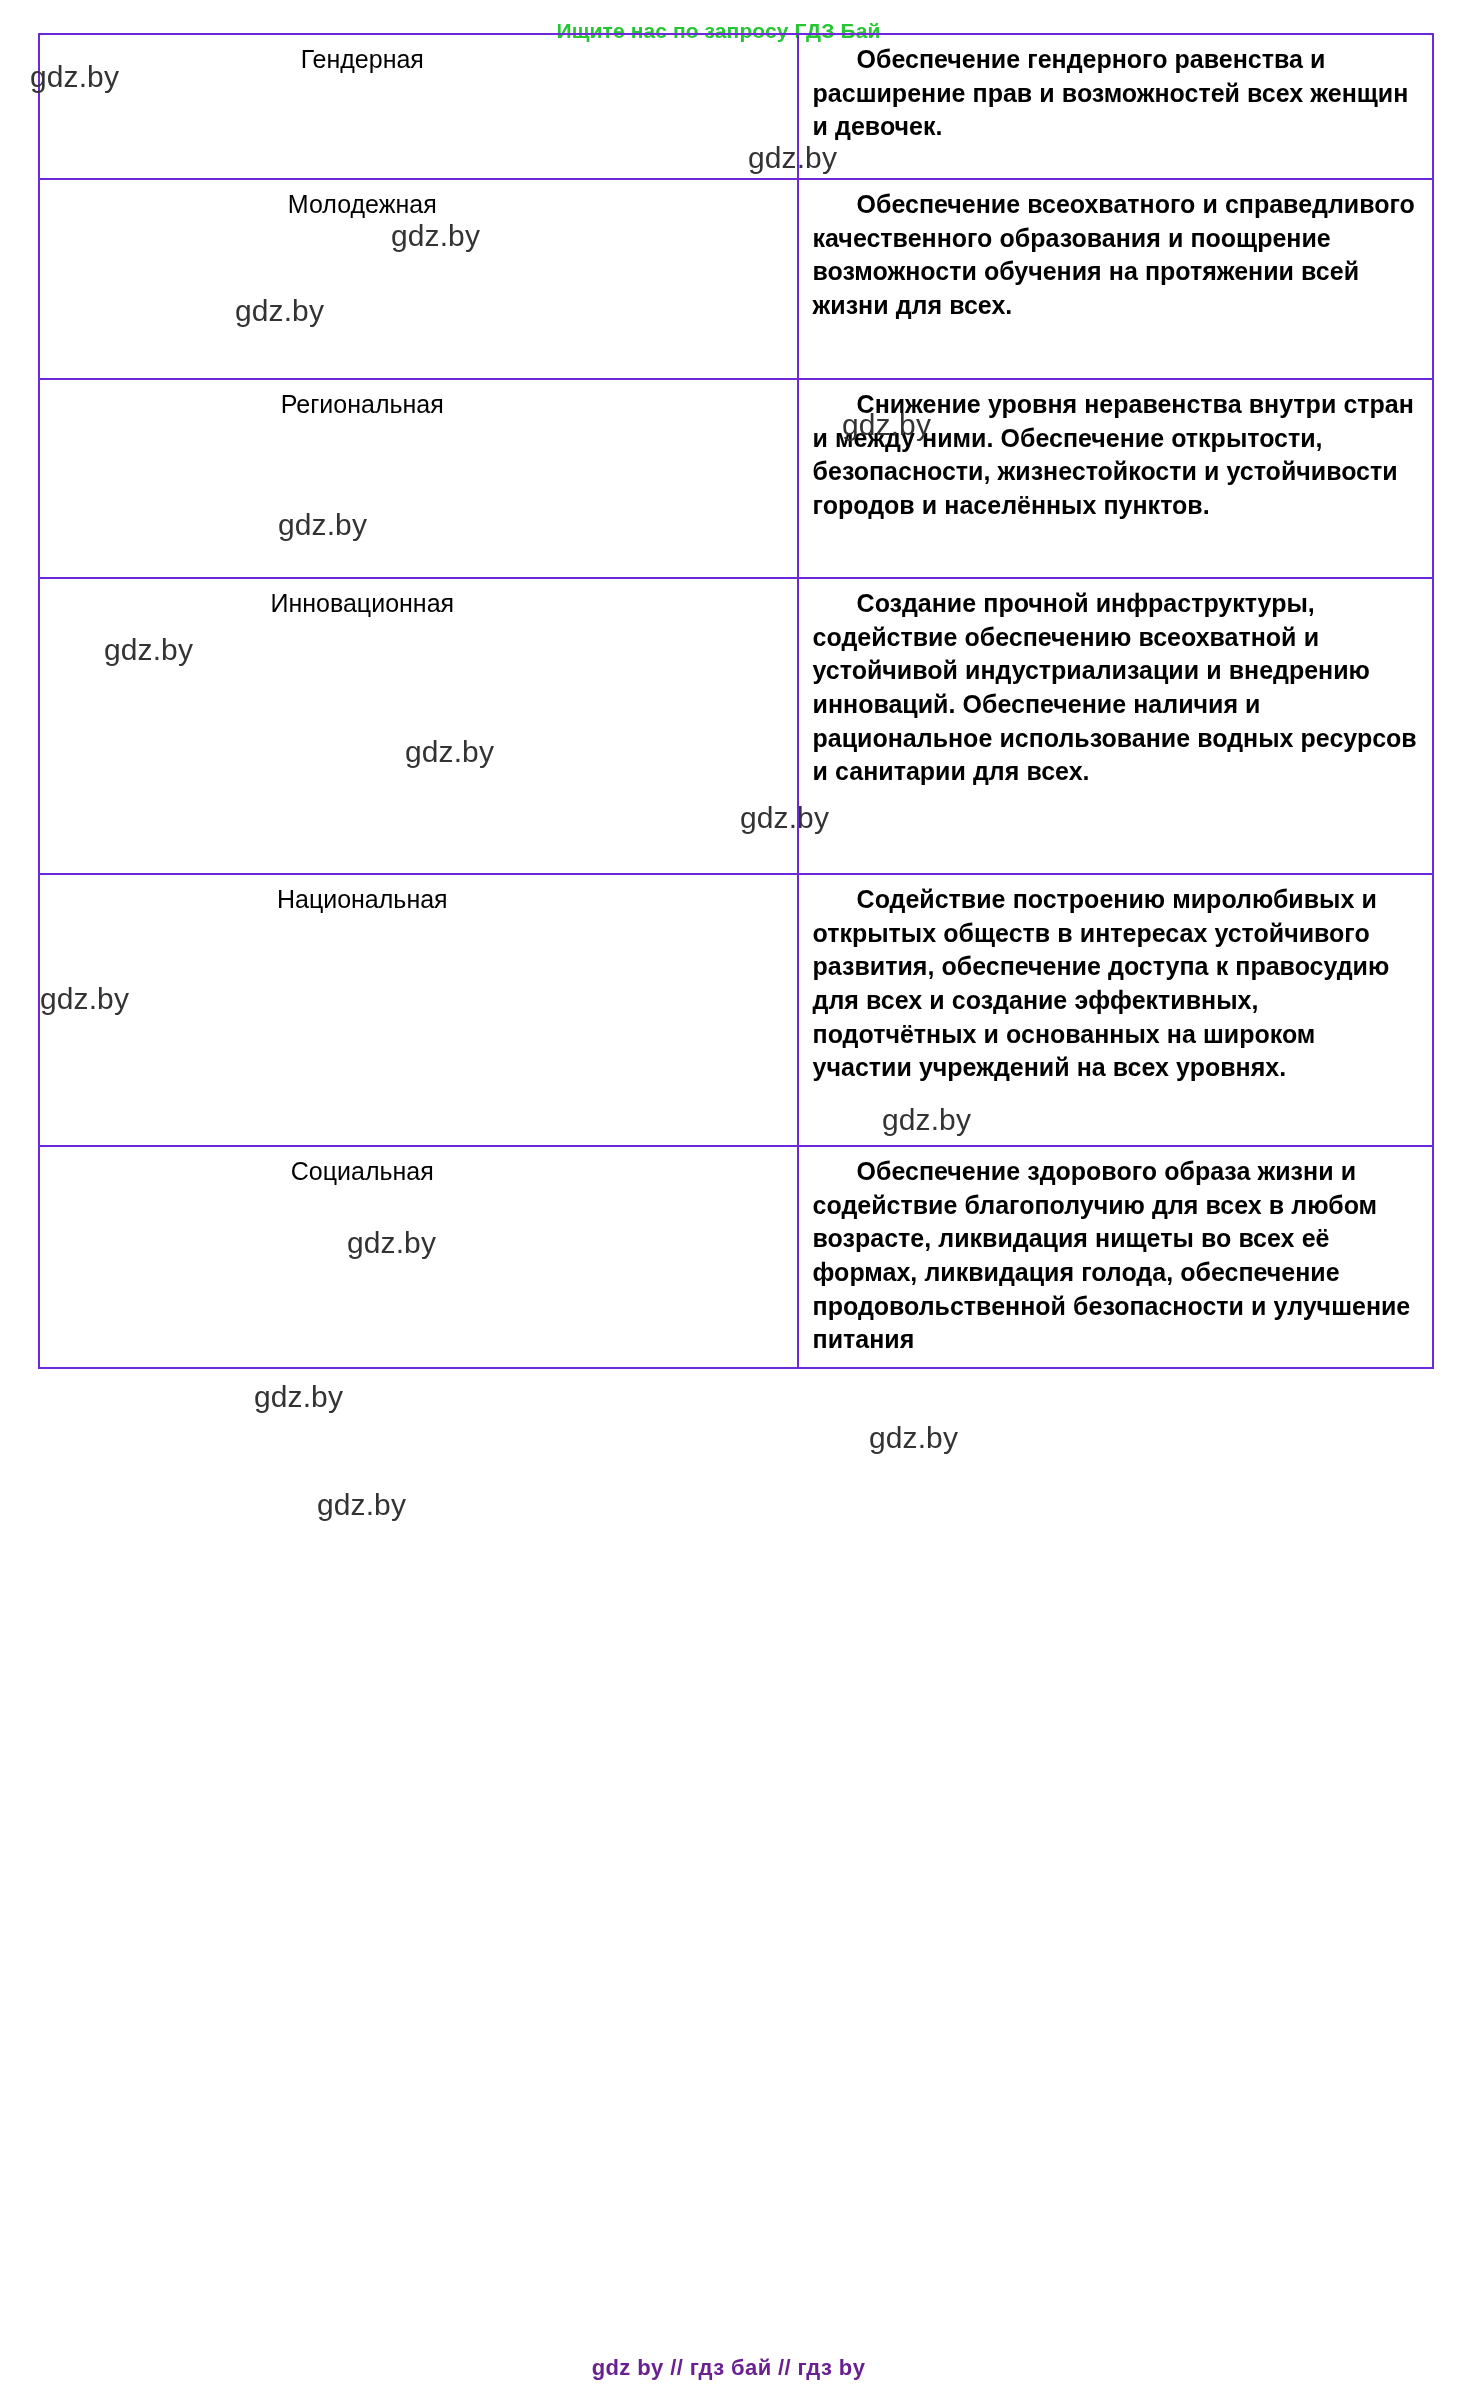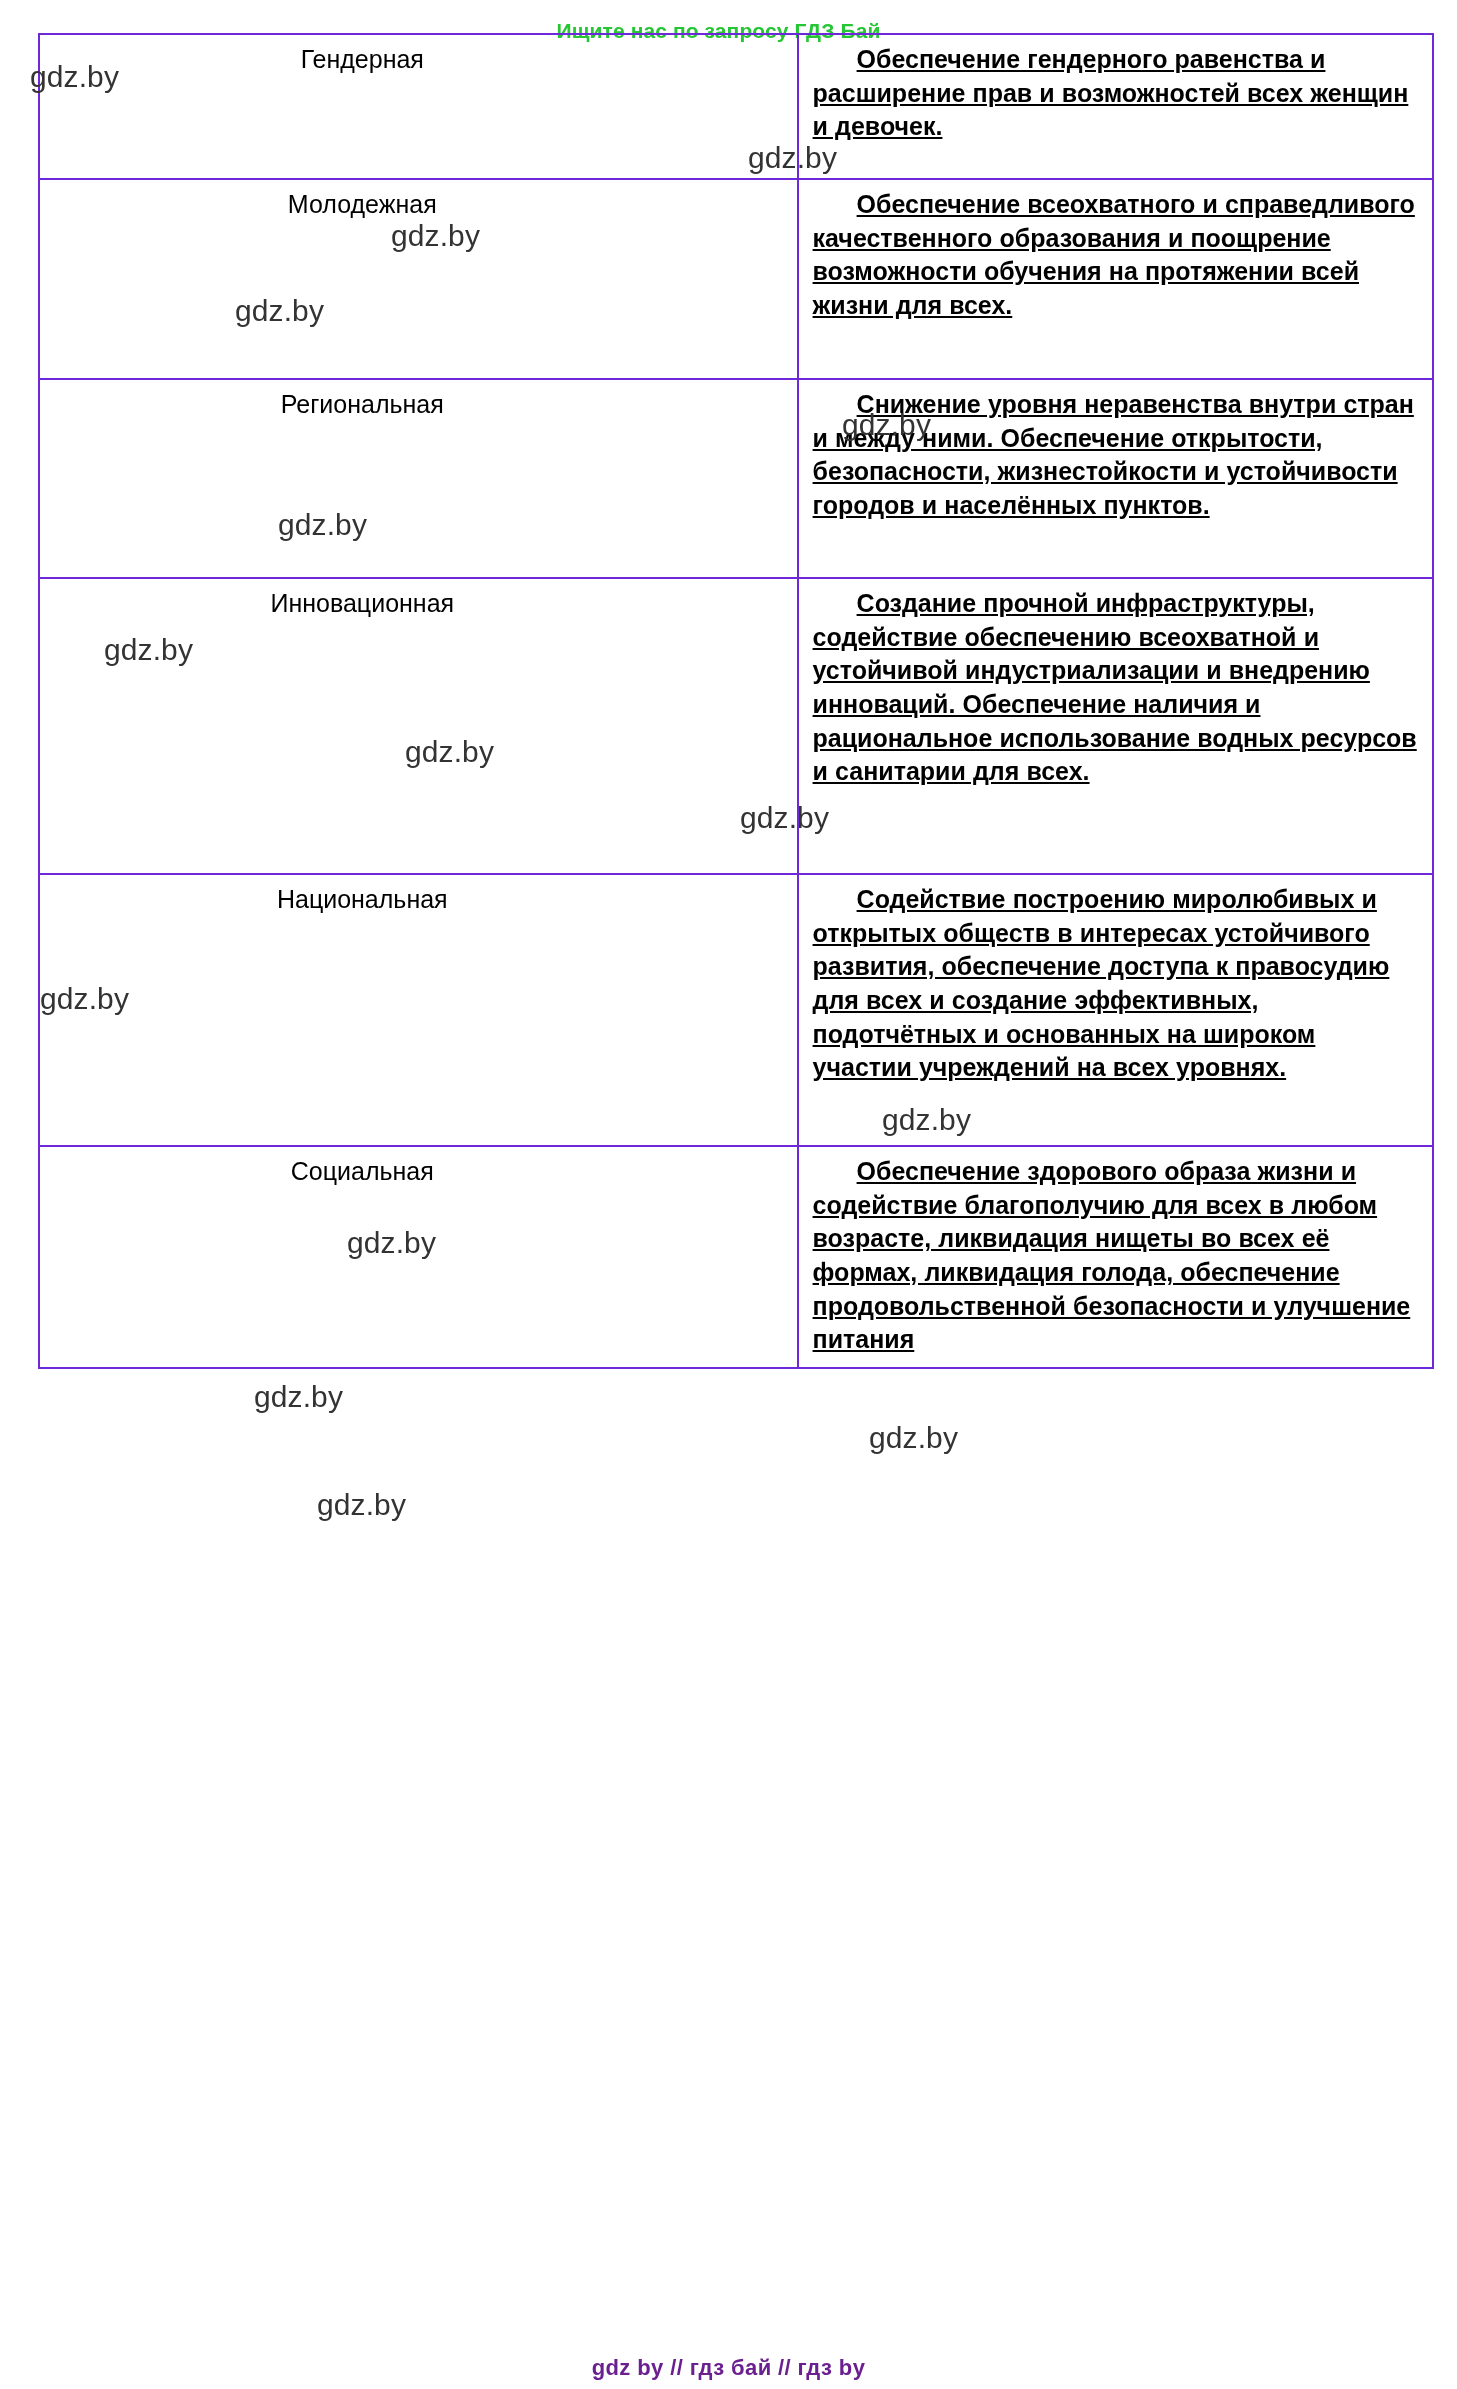--- a/index.html
+++ b/index.html
@@ -49,21 +49,21 @@
     width: 1396px;
     table-layout: fixed;
   }
   table.sdg-table td {
     border: 2px solid #6d28d9;
     vertical-align: top;
     padding: 0;
     position: relative;
   }
   td.col-kind { width: 696px; }
-  td.col-goal { width: 583px; text-decoration: underline; }
+  td.col-goal { width: 583px; }
 
   .kind-label {
     font-size: 25px;
     font-weight: 400;
     line-height: 1.30;
     padding: 8px 0 0 0;
     text-align: center;
     text-indent: 0;
     transform: translateX(-56px);
     white-space: nowrap;

